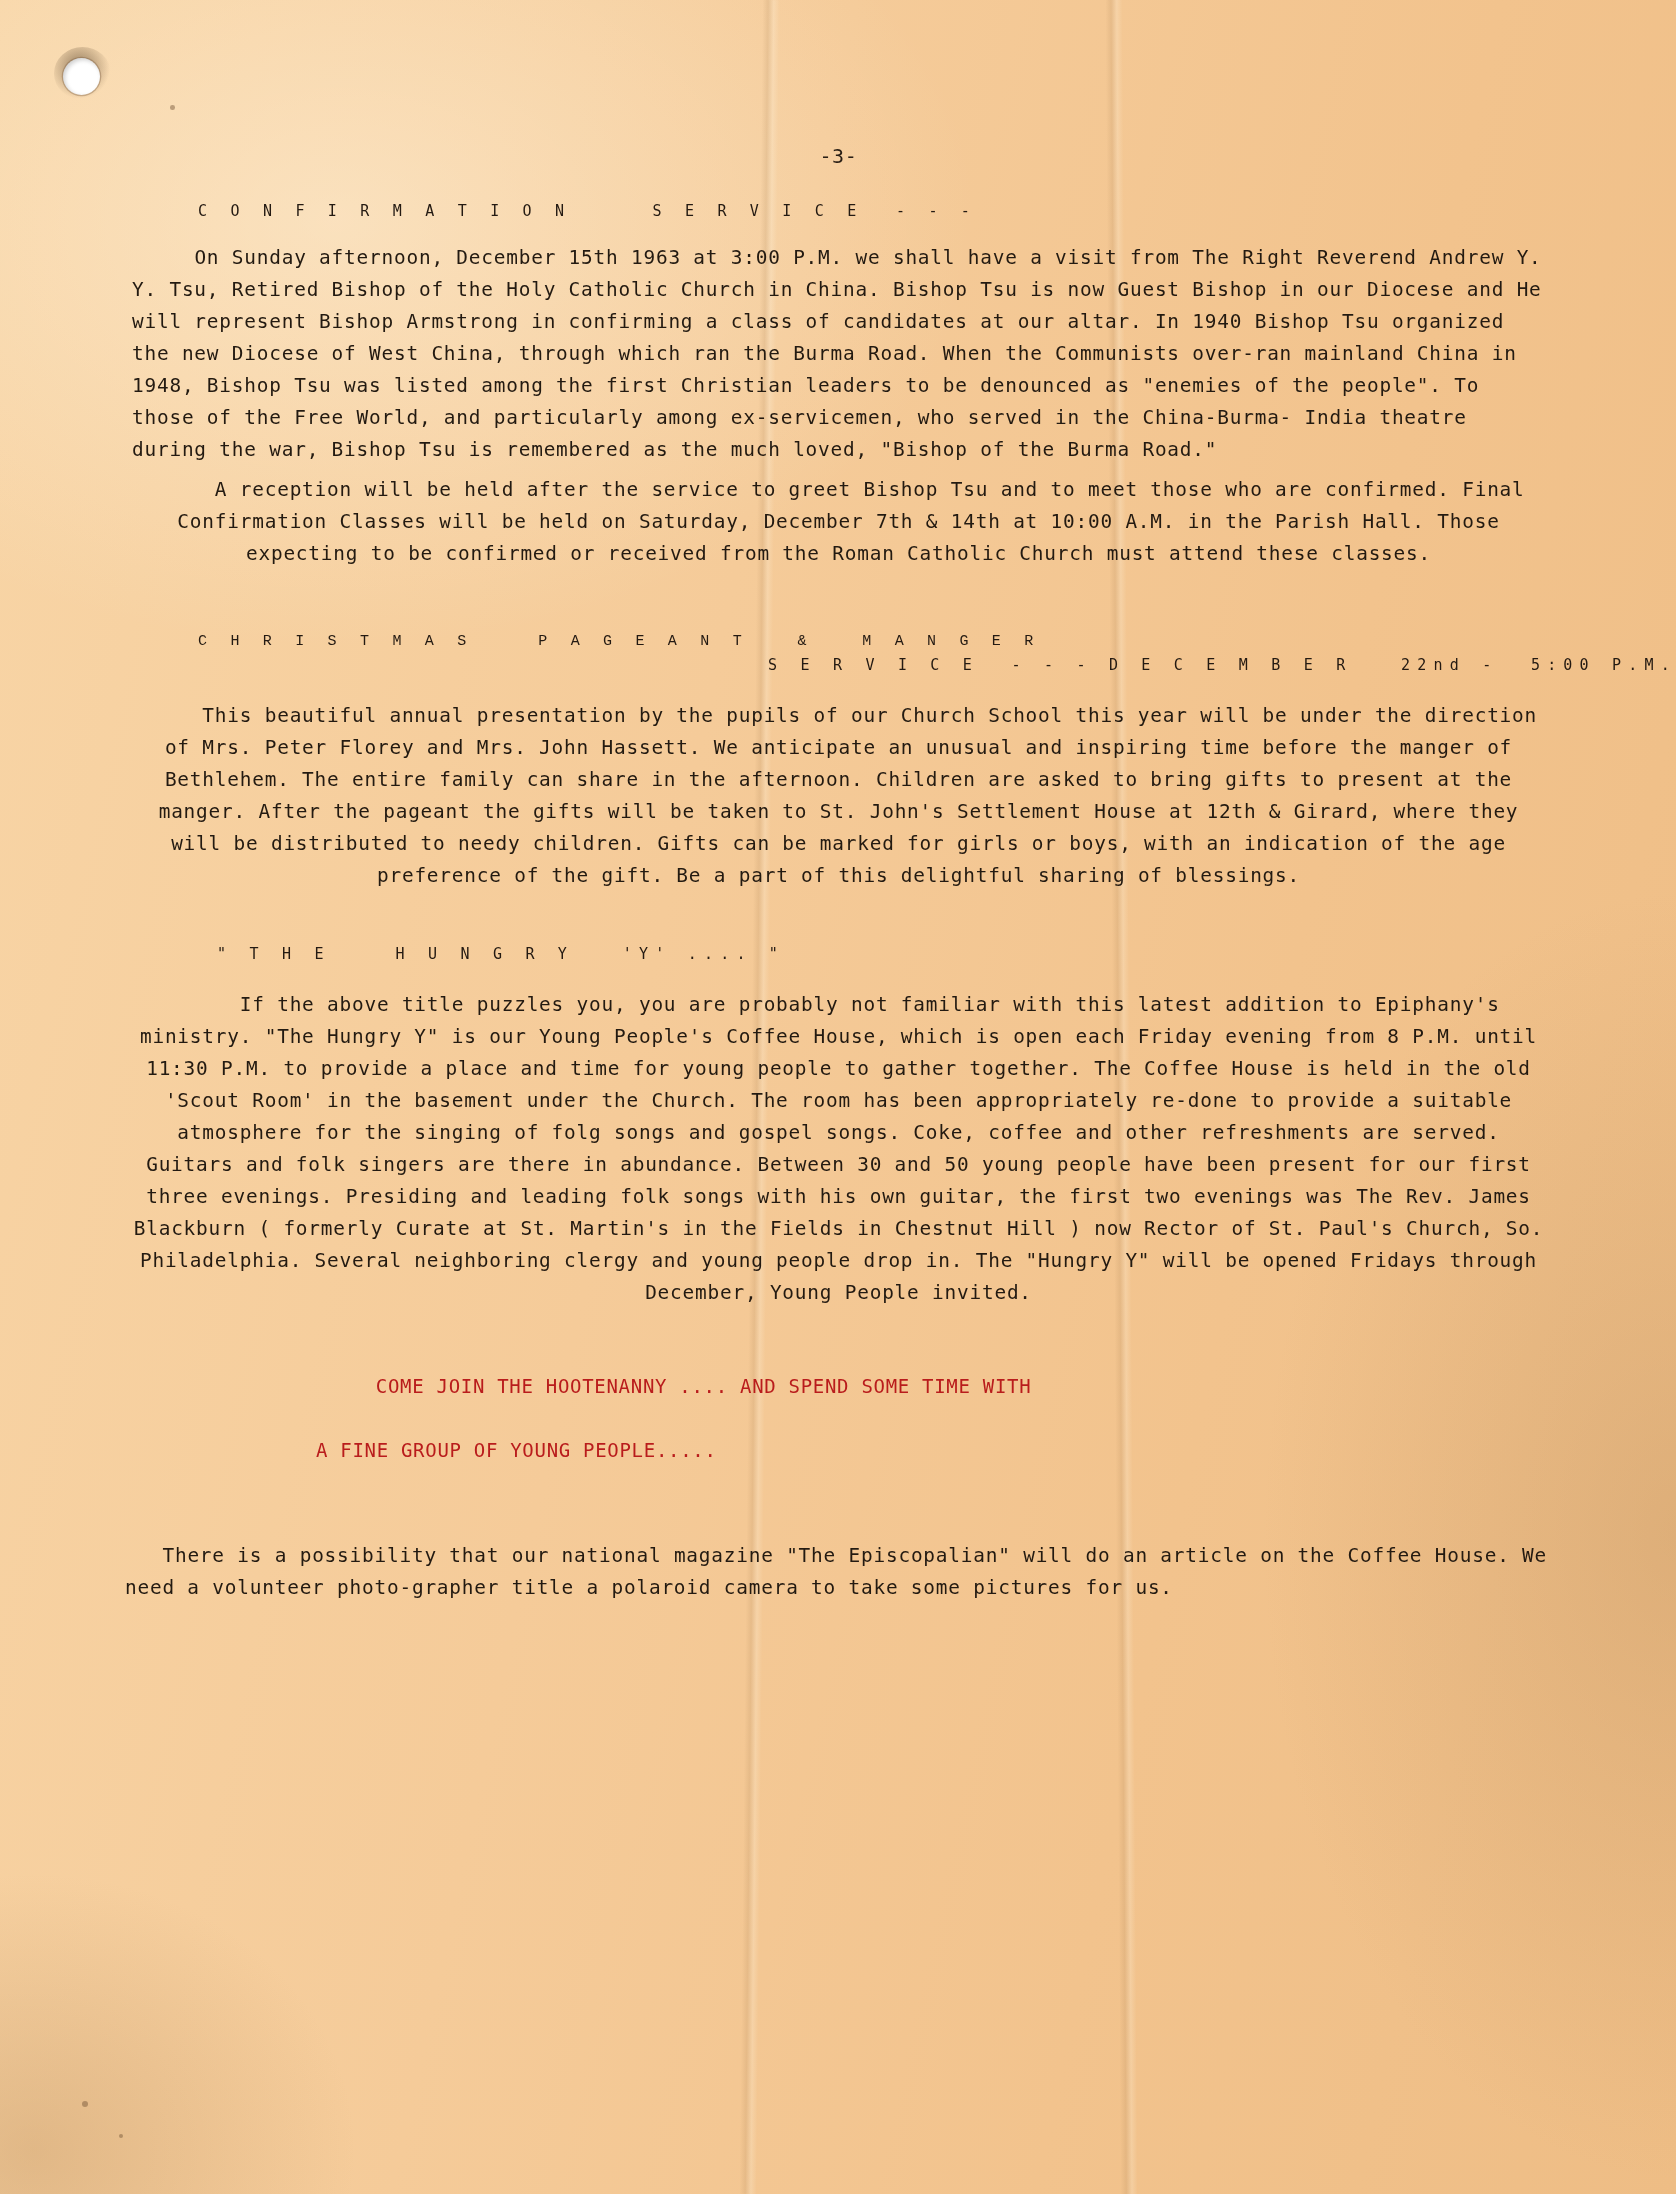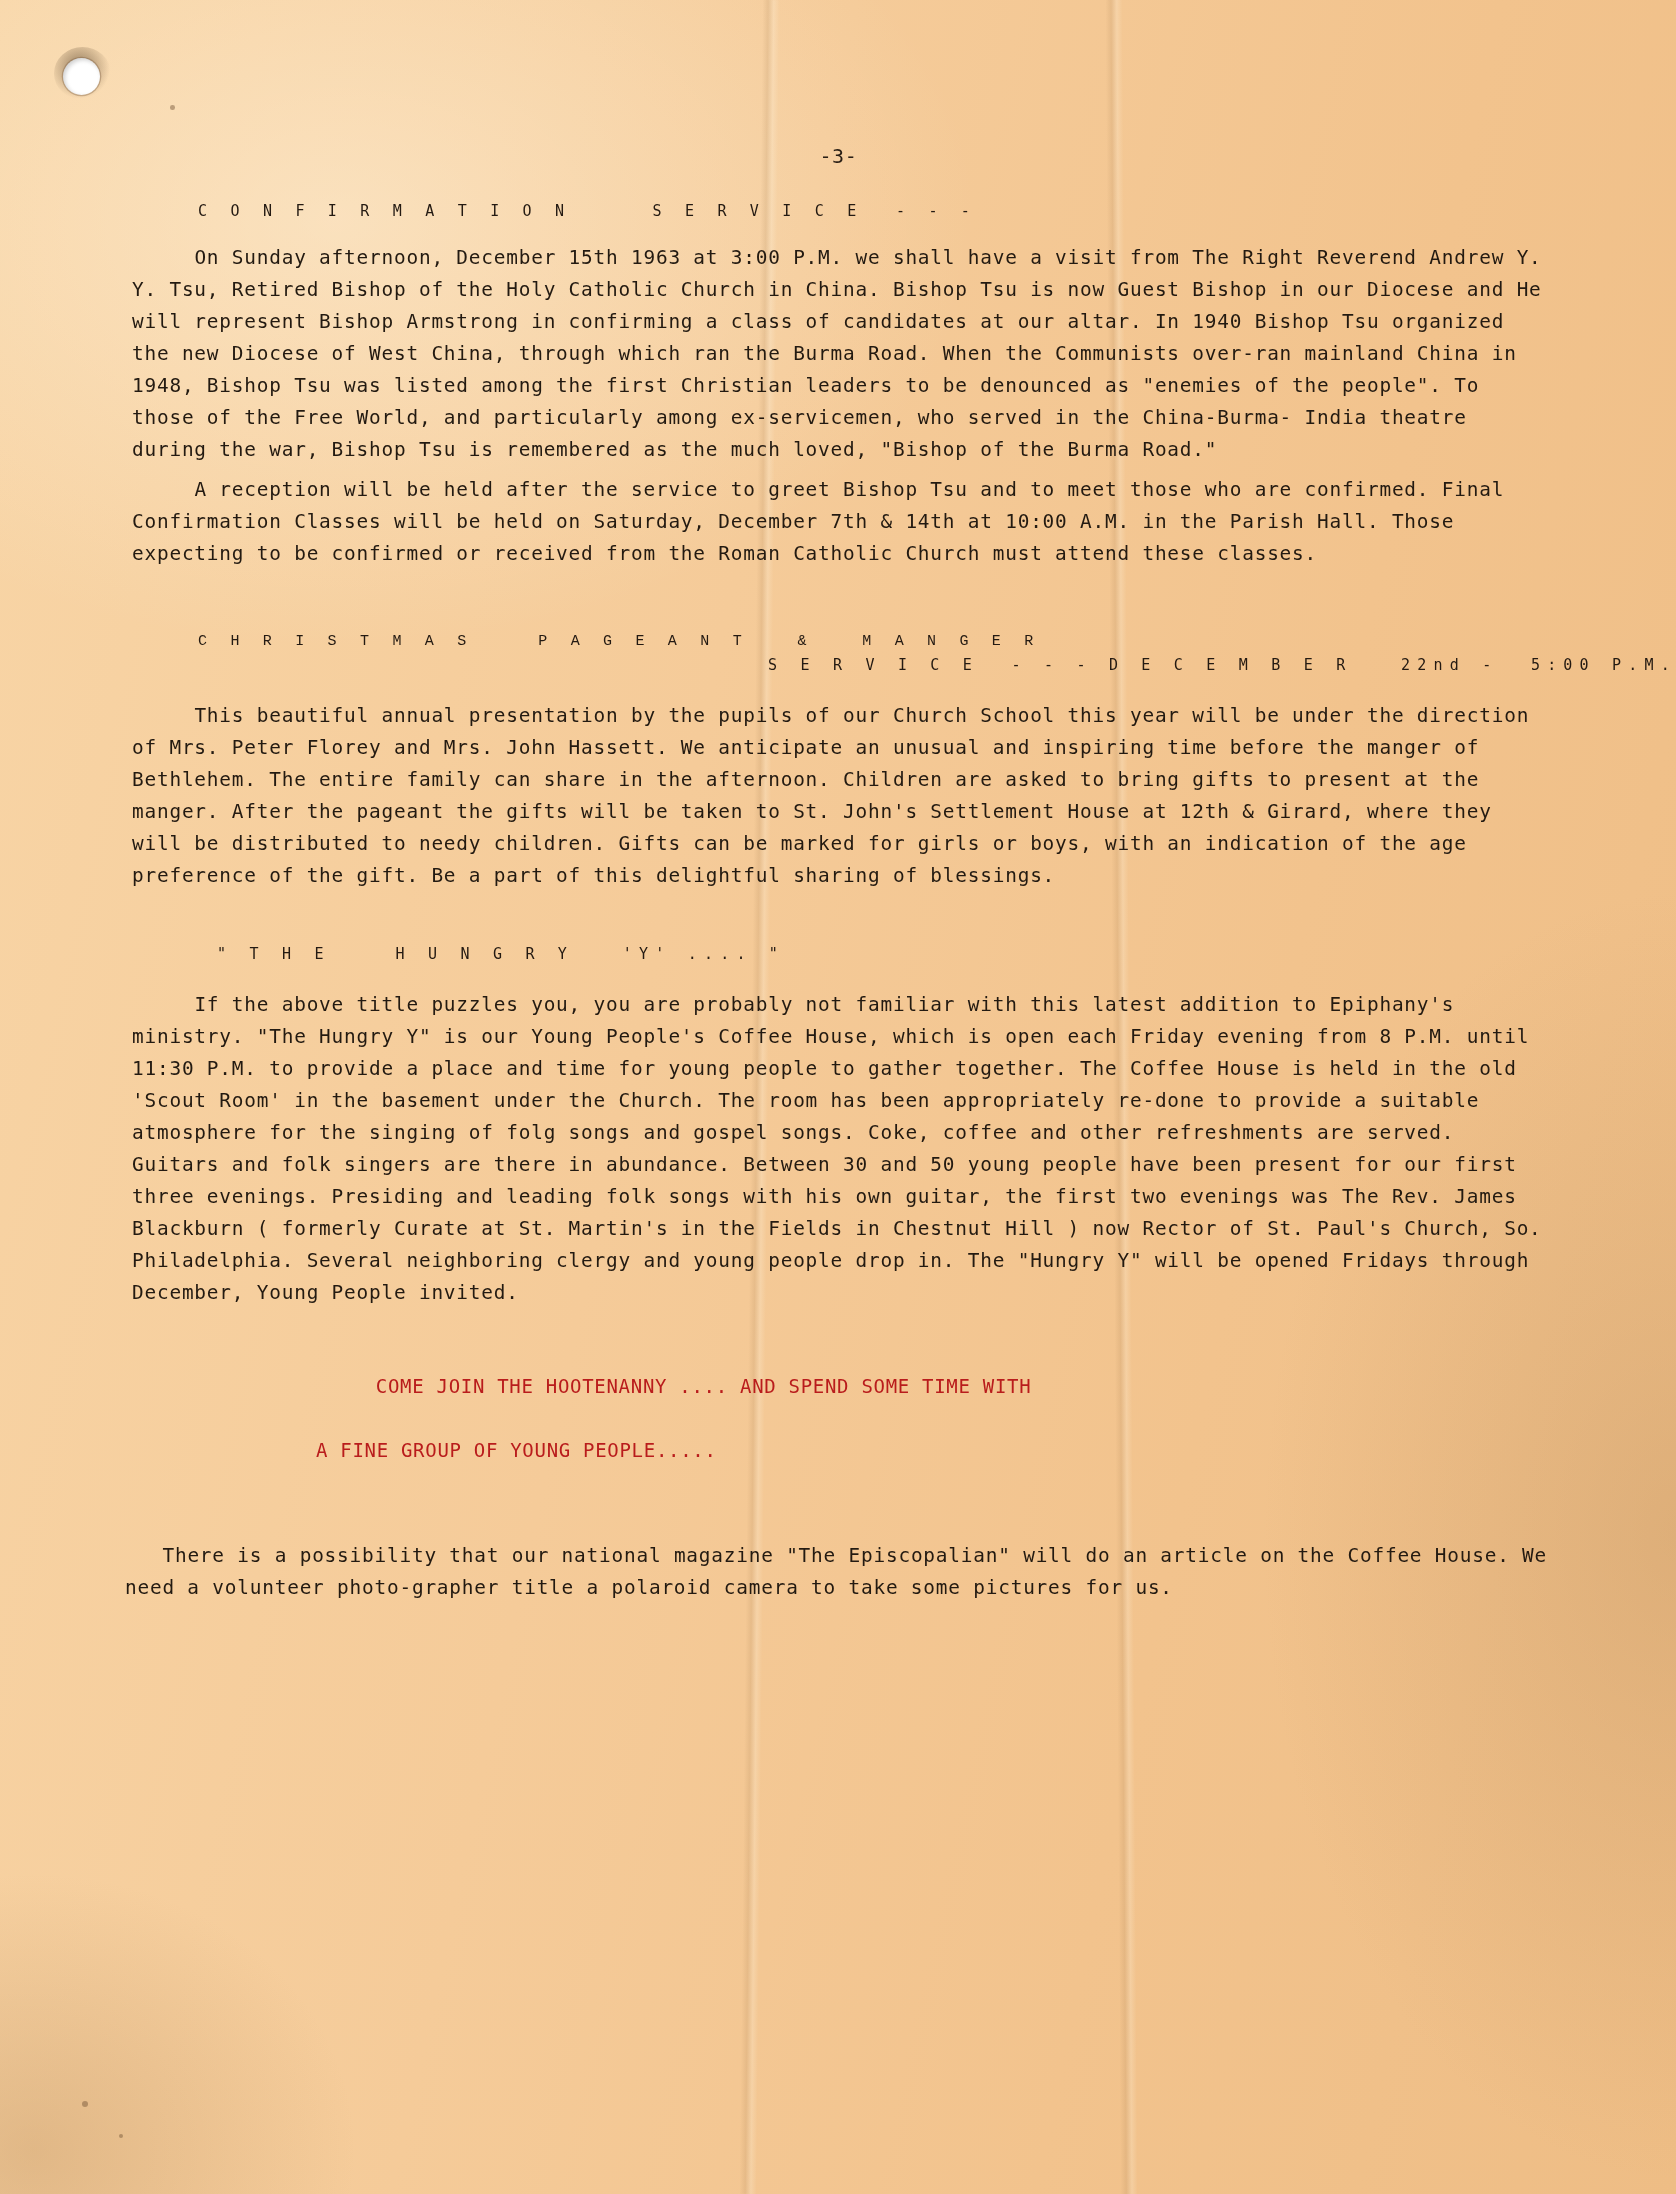--- a/index.html
+++ b/index.html
@@ -106,21 +106,21 @@
   .para {
     font-size: 19.4px;
     line-height: 32px;
     letter-spacing: 0.8px;
     margin: 0 0 0 0;
     padding: 0 132px 0 132px;
     white-space: pre-wrap;
     color: #231a11;
   }
   .para.first { margin-top: 22.4px; }
-  .para.gap { margin-top: 8px; }
+  .para.gap { margin-top: 8px; text-align: center; }
 
   .center-block {
     font-size: 19px;
     line-height: 32px;
     letter-spacing: 0.7px;
     margin-top: 29px;
     padding-left: 303px;
     white-space: pre;
     color: #b91c1c;
   }

